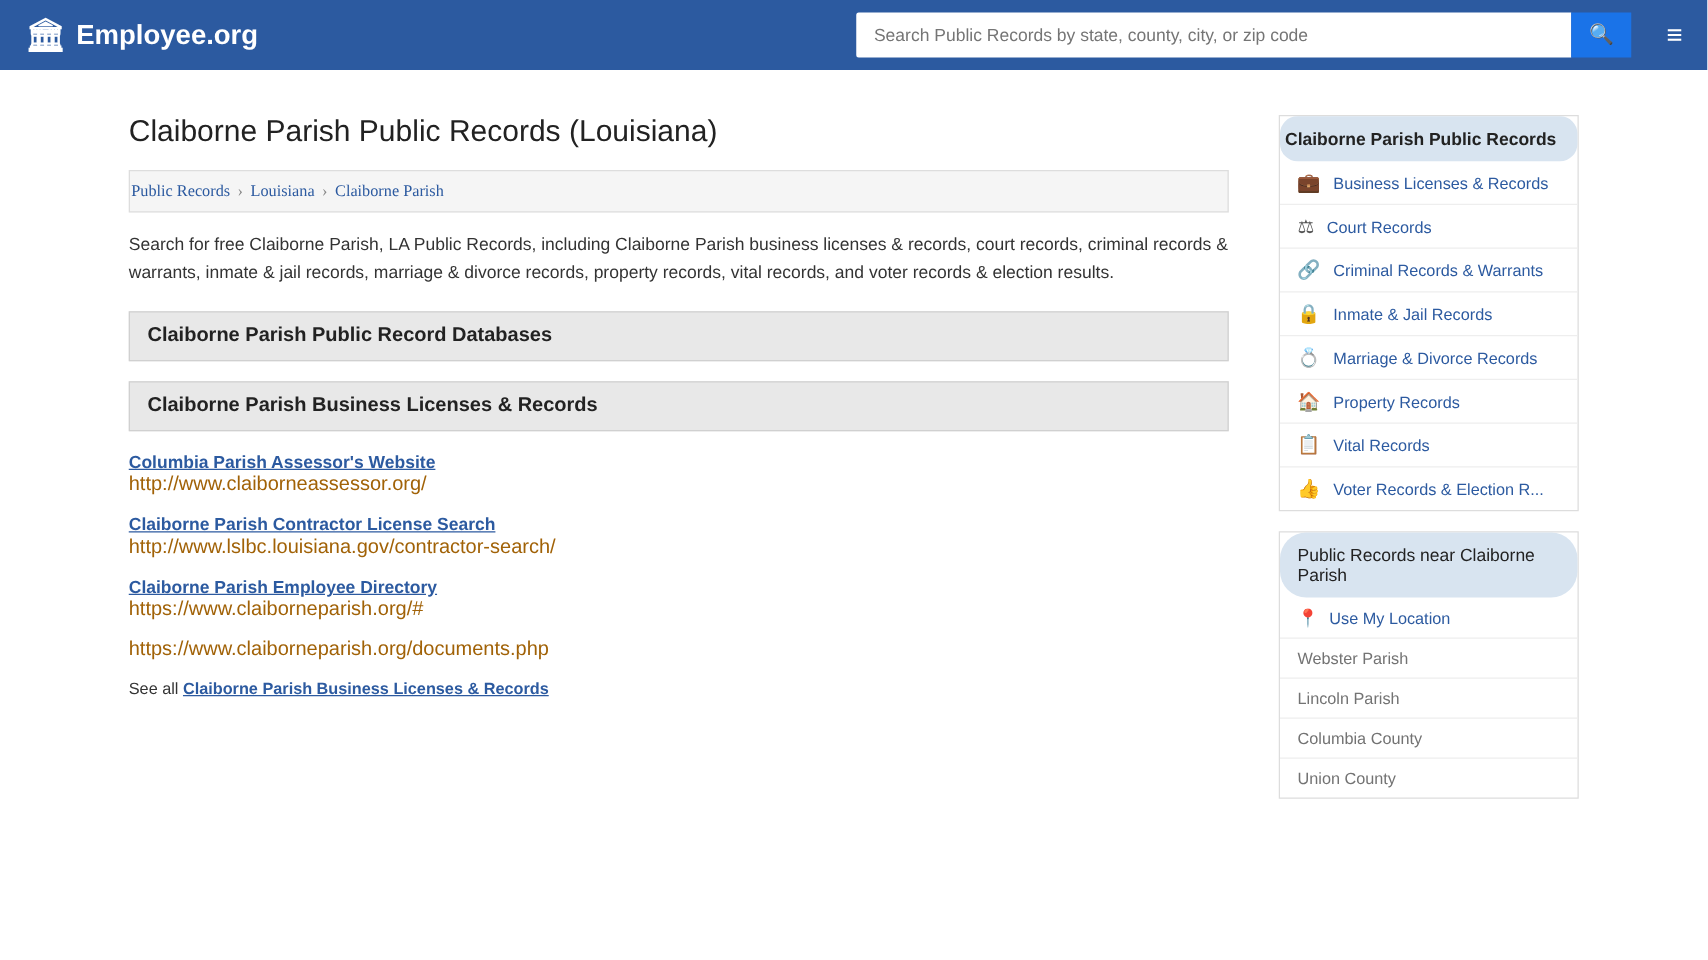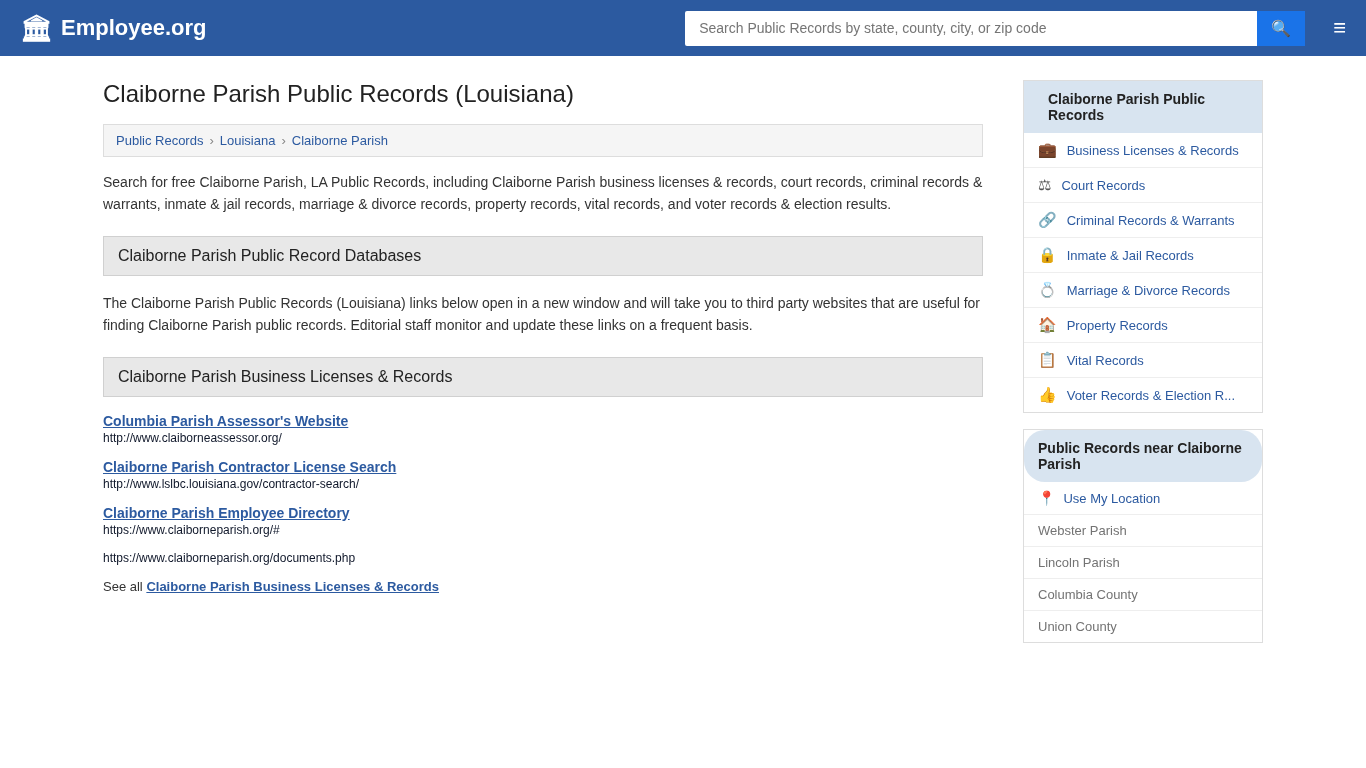--- a/index.html
+++ b/index.html
@@ -55,21 +55,21 @@
       color: white;
       font-size: 22px;
       cursor: pointer;
       margin-left: 8px;
       line-height: 1;
     }
 
     
     .content-wrapper {
       max-width: 1200px;
-      margin: 4px auto;
+      margin: 16px auto;
       padding: 20px 20px;
       display: flex;
       gap: 40px;
     }
     .main-content {
       flex: 1;
       min-width: 0;
     }
     .sidebar {
       width: 240px;
@@ -86,63 +86,64 @@
 
     
     .breadcrumb {
       display: flex;
       align-items: center;
       gap: 6px;
       font-size: 13px;
       color: #555;
       margin-bottom: 14px;
       background: #f5f5f5;
-      padding: 8px 12px;
+      padding: 8px 1px;
       border: 1px solid #ddd;
+      font-family: Liberation Serif, serif;
     }
     .breadcrumb a {
       color: #2c5aa0;
       text-decoration: none;
     }
     .breadcrumb-sep { color: #888; }
 
     
     .description {
       font-size: 14px;
       line-height: 1.6;
       color: #333;
       margin-bottom: 20px;
     }
 
     
     .section-header {
       background: #e8e8e8;
       padding: 10px 14px;
       font-size: 16px;
-      font-weight: normal;
+      font-weight: bold;
       color: #222;
       margin-bottom: 16px;
       border: 1px solid #d0d0d0;
     }
 
     
     .record-link {
       margin-bottom: 14px;
     }
     .record-link a.title {
       color: #2c5aa0;
       text-decoration: underline;
       font-size: 14px;
       font-weight: bold;
       display: block;
       margin-bottom: 2px;
     }
     .record-link .url {
-      color: #0f172a;
-      font-size: 12px;
+      color: #a16207;
+      font-size: 16px;
       text-decoration: none;
       display: block;
     }
 
     
     .see-all {
       font-size: 13px;
       margin-top: 6px;
     }
     .see-all a {
@@ -152,24 +153,25 @@
     }
 
     
     .sidebar-section {
       border: 1px solid #ddd;
       margin-bottom: 16px;
       background: #fff;
     }
     .sidebar-section-header {
       background: #d8e4f0;
-      padding: 10px 24px;
+      padding: 10px 4px;
       font-size: 14px;
       font-weight: bold;
       color: #222;
+      border-radius: 14px;
     }
     .sidebar-item {
       display: flex;
       align-items: center;
       gap: 10px;
       padding: 8px 14px;
       border-bottom: 1px solid #eee;
       font-size: 13px;
       cursor: pointer;
       color: #2c5aa0;
@@ -181,21 +183,21 @@
       flex-shrink: 0;
     }
     .sidebar-nearby {
       border: 1px solid #ddd;
       background: #fff;
     }
     .sidebar-nearby-header {
       background: #d8e4f0;
       padding: 10px 14px;
       font-size: 14px;
-      font-weight: bold;
+      font-weight: normal;
       color: #222;
       border-radius: 21px;
     }
     .nearby-item {
       display: flex;
       align-items: center;
       gap: 8px;
       padding: 8px 14px;
       border-bottom: 1px solid #eee;
       font-size: 13px;
@@ -244,21 +246,20 @@
       <span class="breadcrumb-sep">›</span>
       <a href="#">Claiborne Parish</a>
     </nav>
 
     <p class="description">Search for free Claiborne Parish, LA Public Records, including Claiborne Parish business licenses &amp; records, court records, criminal records &amp; warrants, inmate &amp; jail records, marriage &amp; divorce records, property records, vital records, and voter records &amp; election results.</p>
 
     <div class="section-header">
       <span>Claiborne Parish Public Record Databases</span>
     </div>
 
-    <p class="description">The Claiborne Parish Public Records (Louisiana) links below open in a new window and will take you to third party websites that are useful for finding Claiborne Parish public records. Editorial staff monitor and update these links on a frequent basis.</p>
 
     <div class="section-header">
       <span>Claiborne Parish Business Licenses &amp; Records</span>
     </div>
 
     <div class="record-link">
       <a class="title" href="#">Columbia Parish Assessor's Website</a>
       <a class="url" href="#">http://www.claiborneassessor.org/</a>
     </div>
 

